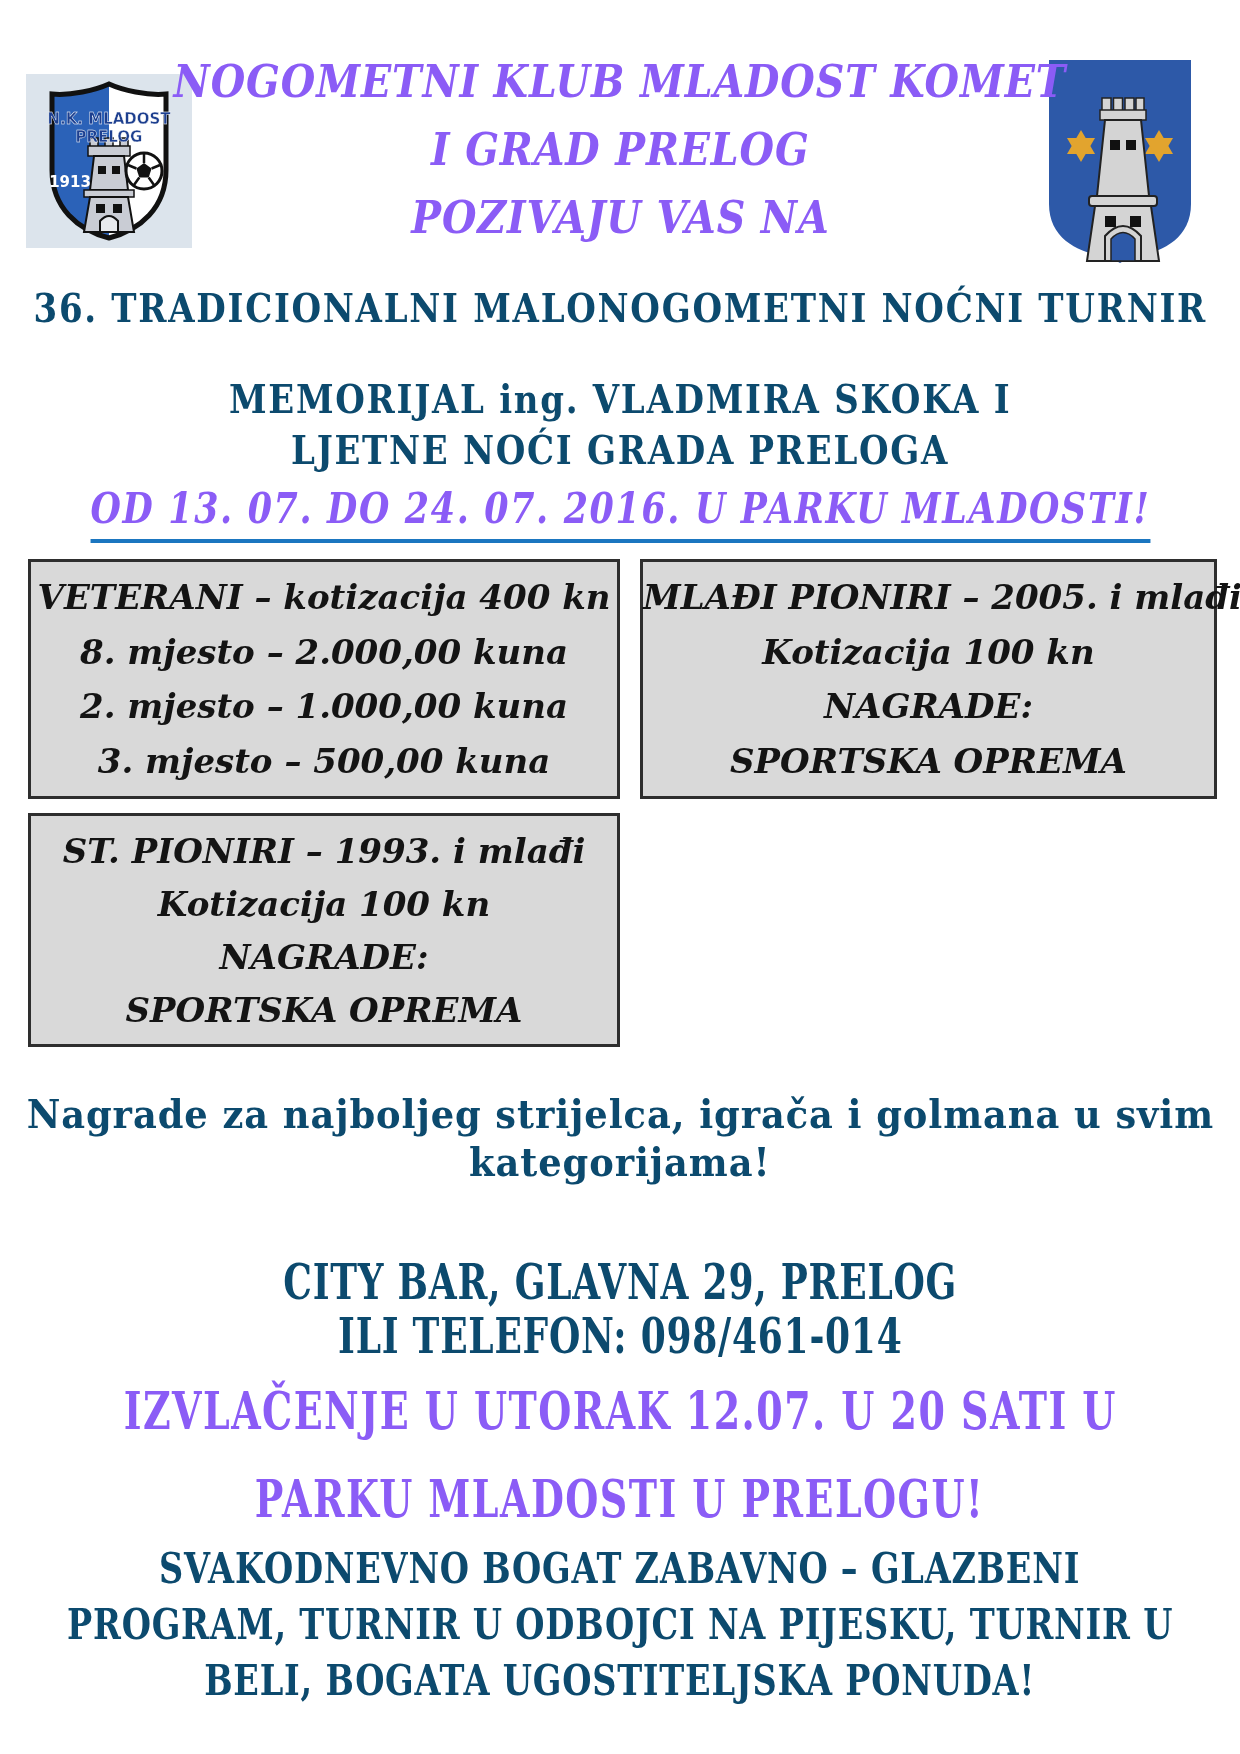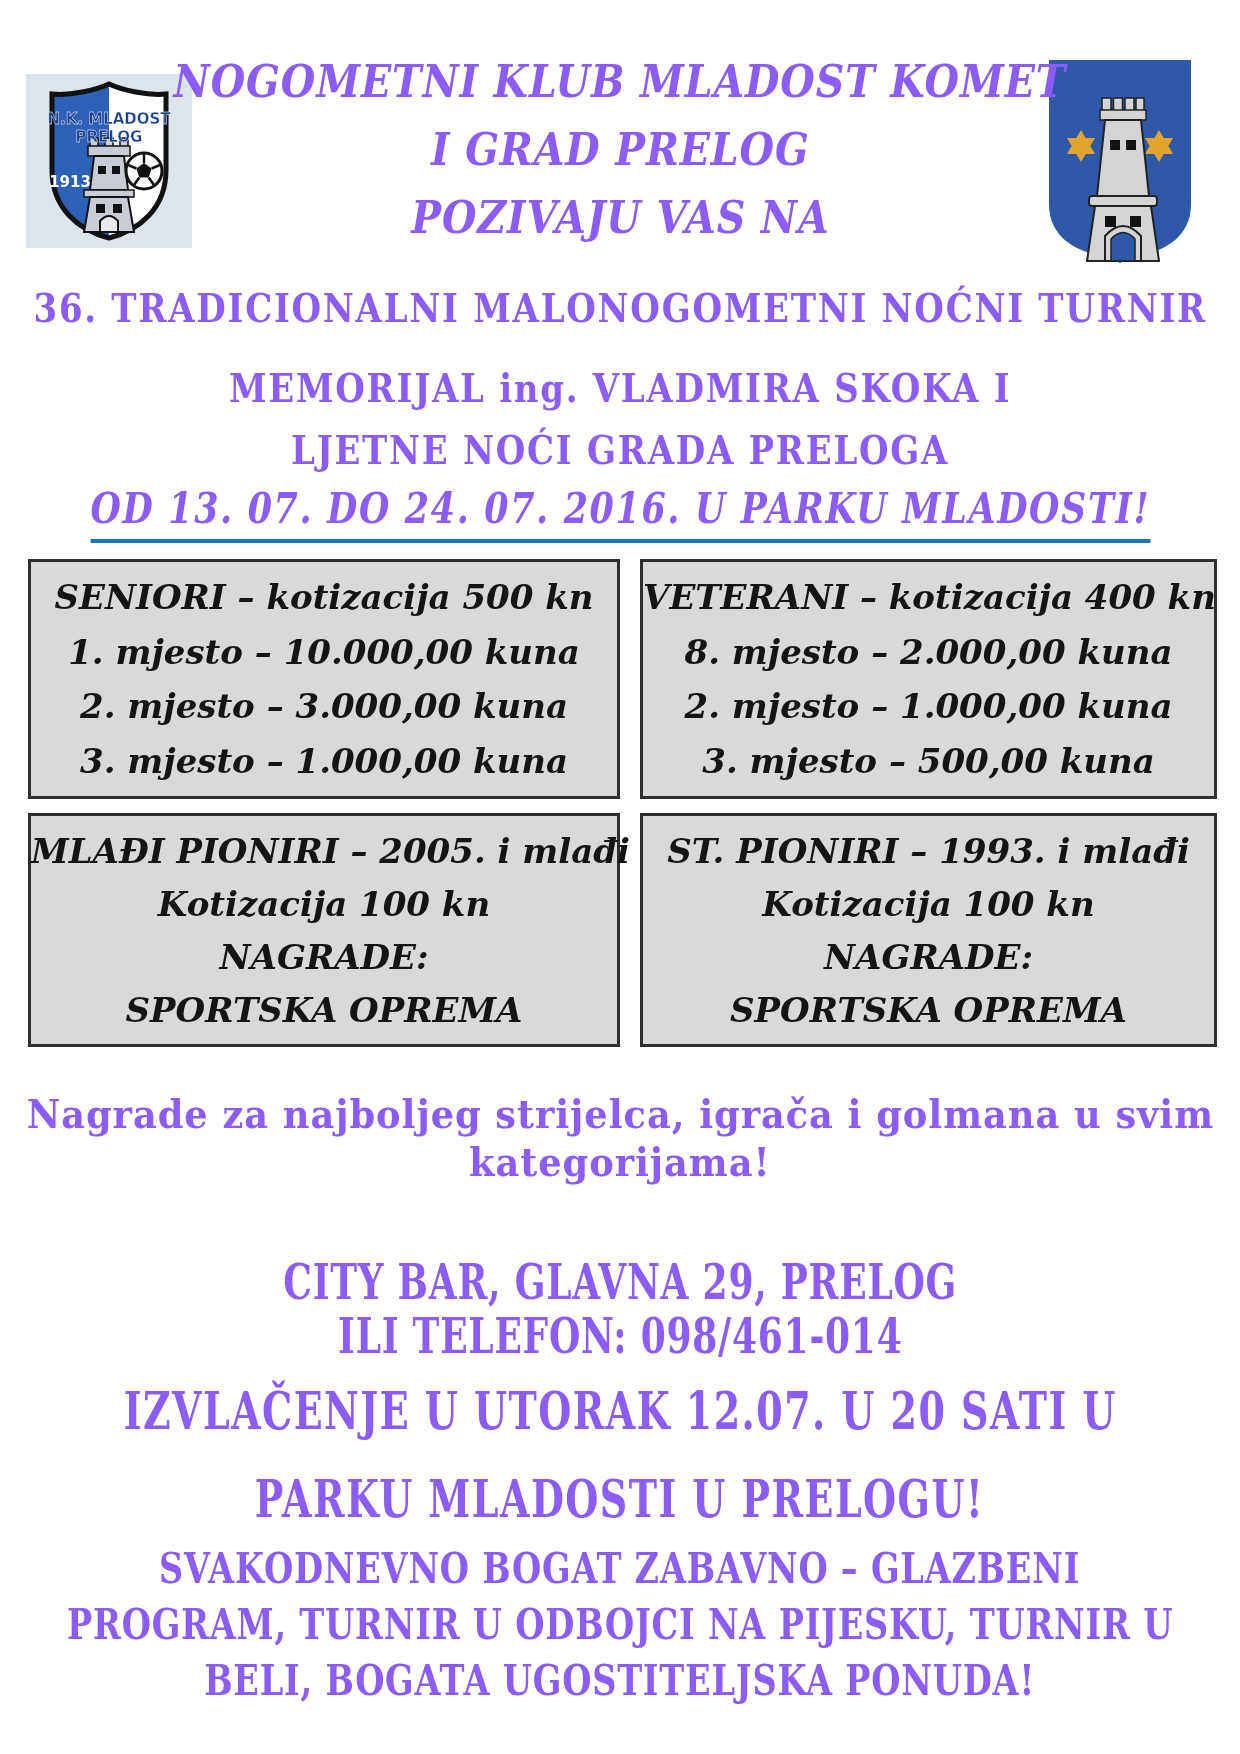--- a/index.html
+++ b/index.html
@@ -13,27 +13,27 @@
   
   .cx90 > span{transform:scaleX(0.90);}
   .cx85 > span{transform:scaleX(0.85);}
   .cx83 > span{transform:scaleX(0.83);}
   .cx78 > span{transform:scaleX(0.78);}
   .cx75 > span{transform:scaleX(0.75);}
   .cx73 > span{transform:scaleX(0.73);}
   .cx92 > span{transform:scaleX(0.92);}
 
   .blue{color:#8b5cf6;}
-  .black{color:#8b5cf6;}
+  .black{color:#0c4a6e;}
 
   .hdr{font-size:44px;font-weight:bold;font-style:italic;letter-spacing:1px;}
   .hdr1{top:56px;}  .hdr2{top:124px;}  .hdr3{top:192px;}
 
   .title{font-size:40px;font-weight:bold;letter-spacing:2px;}
-  .title1{top:284px;} .title2{top:364px;} .title3{top:426px;}
+  .title1{top:284px;} .title2{top:375px;} .title3{top:426px;}
 
   .dateline{top:484px;font-size:42px;font-weight:bold;font-style:italic;letter-spacing:2px;}
   .dateline > span{border-bottom:4px solid #1b76c0;padding-bottom:6px;}
 
   .boxes{position:absolute;left:28px;top:559px;display:grid;
          grid-template-columns:592px 577px;grid-template-rows:240px 234px;
          column-gap:20px;row-gap:14px;}
   .box{background:#d9d9d9;border:3px solid #2e2e2e;box-sizing:border-box;
        display:flex;flex-direction:column;justify-content:space-around;
        padding:8px 0;}
@@ -150,26 +150,20 @@
   <div class="line title title3 black cx85">
       <span>LJETNE NOĆI GRADA PRELOGA</span>
     </div>
 
   <div class="line dateline blue cx83">
       <span>OD 13. 07. DO 24. 07. 2016. U PARKU MLADOSTI!</span>
     </div>
 
   <div class="boxes">
     <div class="box">
-      <div class="box-line">SENIORI – kotizacija 500 kn</div>
-      <div class="box-line">1. mjesto – 10.000,00 kuna</div>
-      <div class="box-line">2. mjesto – 3.000,00 kuna</div>
-      <div class="box-line">3. mjesto – 1.000,00 kuna</div>
-    </div>
-    <div class="box">
       <div class="box-line">VETERANI – kotizacija 400 kn</div>
       <div class="box-line">8. mjesto – 2.000,00 kuna</div>
       <div class="box-line">2. mjesto – 1.000,00 kuna</div>
       <div class="box-line">3. mjesto – 500,00 kuna</div>
     </div>
     <div class="box">
       <div class="box-line">MLAĐI PIONIRI – 2005. i mlađi</div>
       <div class="box-line">Kotizacija 100 kn</div>
       <div class="box-line">NAGRADE:</div>
       <div class="box-line">SPORTSKA OPREMA</div>

